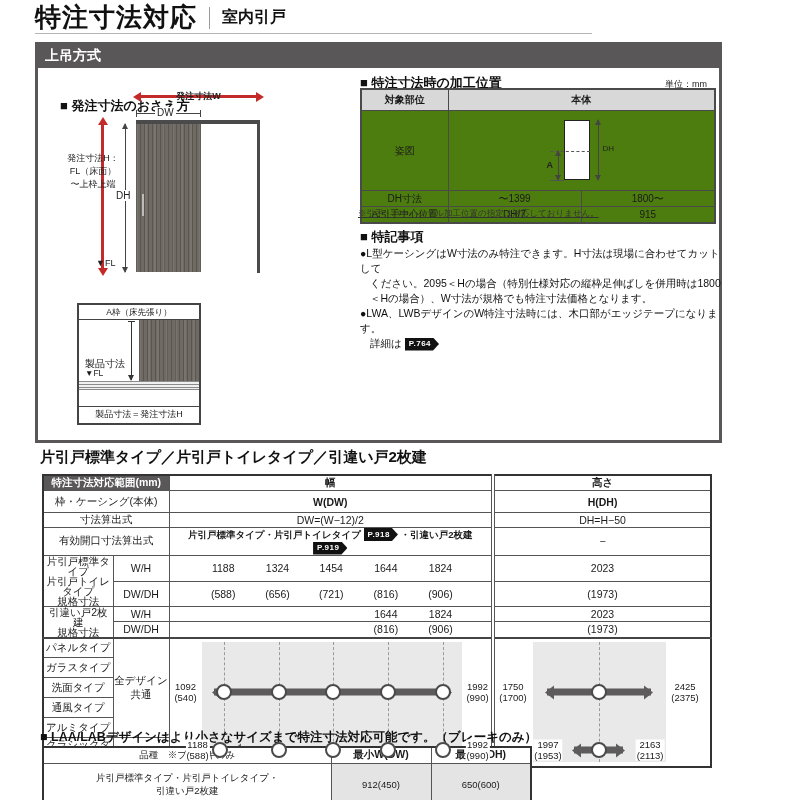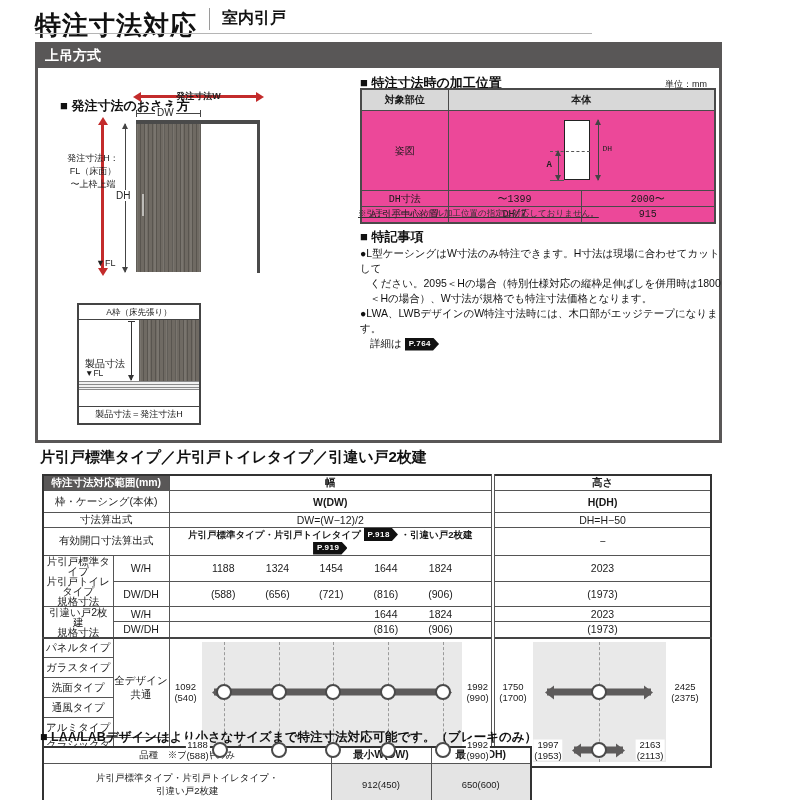--- a/index.html
+++ b/index.html
@@ -1,20 +1,20 @@
 <!DOCTYPE html>
 <html><head>
 <meta charset="utf-8">
 <style>
   html,body{margin:0;padding:0;}
   body{width:800px;height:800px;background:#fff;font-family:"Liberation Sans",sans-serif;color:#1a1a1a;position:relative;}
   .page{position:absolute;inset:0;background:#fff;overflow:hidden;}
 
   
-  .hdr{position:absolute;left:35px;top:8px;display:flex;gap:12px;}
+  .hdr{position:absolute;left:35px;top:0;display:flex;align-items:center;gap:12px;}
   .hdr-title{font-size:26px;font-weight:bold;letter-spacing:1px;color:#111;}
   .hdr-div{width:1px;height:22px;background:#9a9a9a;}
   .hdr-sub{font-size:16px;font-weight:bold;color:#111;}
   .hdr-rule{position:absolute;left:35px;top:33px;width:557px;height:1px;background:#b5b5b5;}
 
   
   .banner{position:absolute;left:35px;top:42px;width:687px;height:26px;background:#595757;color:#fff;font-size:14px;font-weight:bold;line-height:26px;padding-left:10px;box-sizing:border-box;}
   .mainbox{position:absolute;left:35px;top:68px;width:687px;height:375px;border:3px solid #595757;border-top:none;box-sizing:border-box;background:#fff;}
 
   .shead{position:absolute;font-size:13px;font-weight:bold;color:#111;white-space:nowrap;}
@@ -49,21 +49,21 @@
   .pd-door{position:absolute;left:60px;right:0;top:15px;height:61px;}
   .pd-dim{position:absolute;left:6px;top:36px;font-size:10px;margin-top:16px;}
   .parrow{position:absolute;left:52px;top:16px;width:1px;height:59px;background:#333;}
   .parrow::before{content:"";position:absolute;top:0;left:-3px;width:7px;height:1px;background:#333;}
   .parrow::after{content:"";position:absolute;bottom:-1px;left:-3px;border-left:3.5px solid transparent;border-right:3.5px solid transparent;border-top:6px solid #333;}
   .pd-fl{position:absolute;left:6px;top:63px;font-size:8.5px;}
   .pd-floor{position:absolute;left:0;right:0;top:76px;height:9px;background:repeating-linear-gradient(180deg,#8a8a8a 0px,#8a8a8a 1px,#f0f0f0 1px,#f0f0f0 2.8px);}
   .pd-foot{position:absolute;bottom:0;left:0;right:0;height:16px;border-top:1.5px solid #444;font-size:9px;line-height:15px;text-align:center;background:#fff;}
 
   
-  .mtab{position:absolute;left:322px;top:20px;width:354px;border-collapse:collapse;table-layout:fixed;border:2px solid #4a4a4a;background:#ec4899;font-family:Liberation Mono, monospace;}
+  .mtab{position:absolute;left:322px;top:20px;width:354px;border-collapse:collapse;table-layout:fixed;border:2px solid #4a4a4a;background:#4d7c0f;}
   .mtab td{border:1px solid #4a4a4a;font-size:10px;text-align:center;vertical-align:middle;padding:0;}
   .mtab .mhead{background:#d8d8d8;font-weight:bold;height:20px;}
   .fig{position:relative;height:78px;}
   .fig-door{position:absolute;left:115px;top:8px;width:26px;height:60px;border:1.5px solid #222;background:#fff;box-sizing:border-box;}
   .fig-adash{position:absolute;left:101px;top:39px;width:40px;border-top:1px dashed #555;}
   .fig-tick{position:absolute;left:101px;top:68px;width:14px;border-top:1px solid #555;}
   .m-note{position:absolute;left:320px;top:140px;font-size:8.5px;color:#333;text-decoration:underline;}
 
   
   .notes{position:absolute;left:322px;top:178px;width:362px;font-size:10.5px;line-height:15px;color:#111;}
@@ -182,21 +182,21 @@
             <div class="fig-adash"></div>
             <div class="vdim" style="left:109px;top:39px;height:29px;"></div>
             <div class="smtxt" style="left:98px;top:48px;font-weight:bold;">A</div>
             <div class="fig-tick"></div>
           </div>
         </td>
       </tr>
       <tr style="height:16px;">
         <td>DH寸法</td>
         <td>〜1399</td>
-        <td>2000〜</td>
+        <td>1800〜</td>
       </tr>
       <tr style="height:16px;">
         <td style="font-size:9.5px;">A:引手中心位置</td>
         <td>DH/7</td>
         <td>915</td>
       </tr>
     </tbody>
       </table>
     <div class="m-note">※引手・バーハンドル加工位置の指定は対応しておりません。</div>
 

